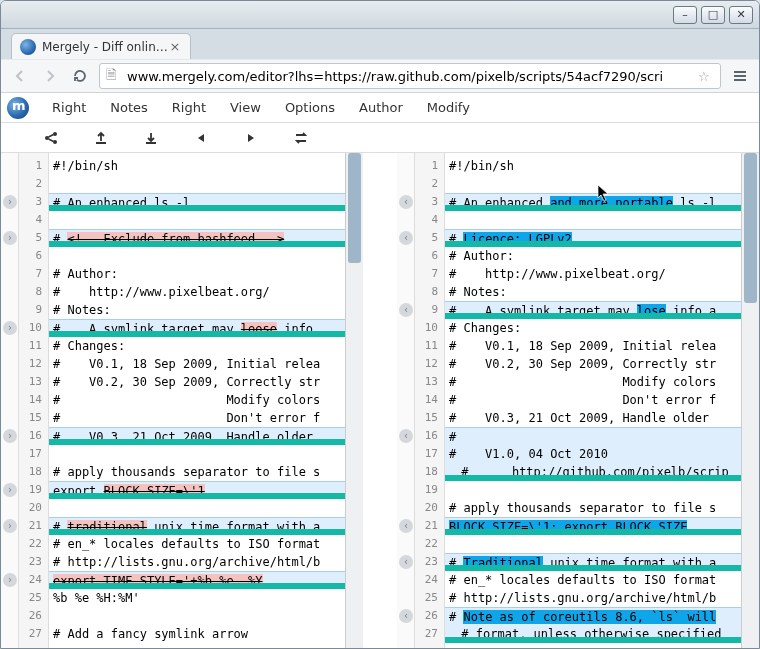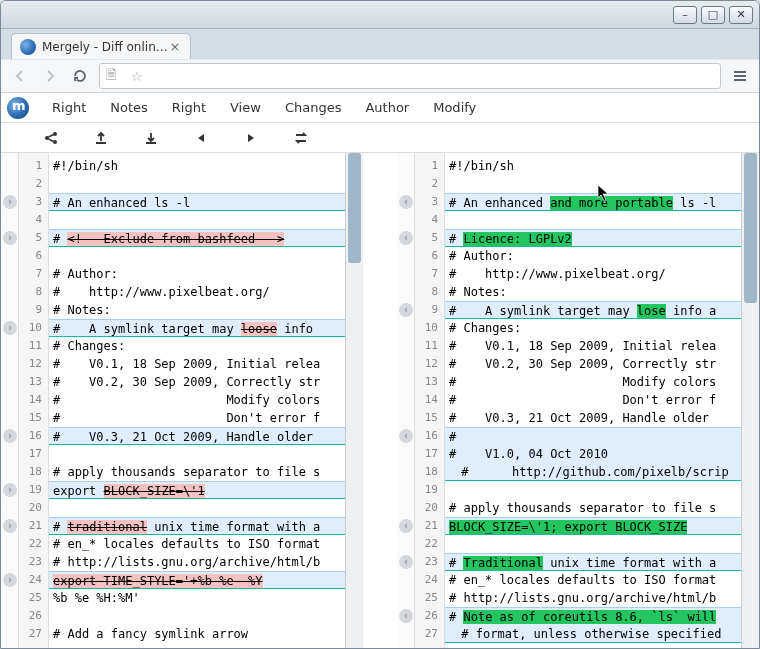--- a/index.html
+++ b/index.html
@@ -39,26 +39,26 @@
 .tool-btn { width:20px; height:20px; color:#333; display:flex; align-items:center; justify-content:center; cursor:pointer; }
 
 
 .diffwrap { position:absolute; top:152px; bottom:0; left:0; right:0; display:flex; background:#fff; }
 .pane { position:relative; flex:1; display:flex; min-width:0; }
 .gutter-outer { width:18px; background:#fafafa; border-right:1px solid #ddd; }
 .lngutter { width:30px; background:#f5f5f5; border-right:1px solid #ddd; font-family:monospace; font-size:11px; color:#888; text-align:right; padding-top:4px; }
 .lngutter .ln { height:18px; line-height:18px; padding-right:6px; }
 .codecol { flex:1; font-family:monospace; font-size:12px; line-height:18px; color:#000; padding-top:4px; overflow:hidden; white-space:pre; position:relative; }
 .codeline { height:18px; padding-left:4px; overflow:hidden; }
-.codeline.cb { background:#dfeefc; border-top:1px solid #a7cdef; border-bottom:1px solid #14b8a6; }
+.codeline.cb { background:#dfeefc; border-top:1px solid #a7cdef; border-bottom:6px solid #14b8a6; }
 .codeline.cb.mid { border-top:none; border-bottom:none; }
 .codeline.cb.top { border-bottom:none; }
 .codeline.cb.bot { border-top:none;text-align:center; }
 .wd { background:#f6c2c0; text-decoration:line-through; }
-.wa { background:#22c55e;text-align:right; }
+.wa { background:#0ea5e9;text-align:right; }
 .marker { position:absolute; left:2px; width:14px; height:14px; border-radius:50%; background:#d4d8dc; color:#7a828a; font-size:10px; text-align:center; line-height:14px; cursor:pointer; }
 .vscroll { width:18px; background:#eef0f2; border-left:1px solid #ccc; position:relative; }
 .vscroll .thumb { position:absolute; left:2px; right:2px; background:#9fb5c8; border-radius:3px; }
 .vscroll .thumb.left { top:0; height:110px; }
 .vscroll .thumb.right { top:0; height:150px; }
 .center { width:34px; position:relative; background:#fff; }
 
 .cursor { position:absolute; width:14px; height:20px; pointer-events:none; }
 </style>
 </head>
@@ -93,37 +93,38 @@
         </svg>
     </div>
     <div class="nav-btn">
       <svg width="16" height="16" viewBox="0 0 16 16">
           <path d="M3 8a5 5 0 1 1 1.8 3.8" fill="none" stroke="currentColor" stroke-width="1.8"></path>
           <path d="M3 13v-3h3" fill="none" stroke="currentColor" stroke-width="1.8"></path>
         </svg>
     </div>
     <div class="urlbox">
       <span class="icon">🗎</span>
+      <input class="url-input" value="www.mergely.com/editor?lhs=https://raw.github.com/pixelb/scripts/54acf7290/scri" style="">
       <span class="star">☆</span>
     </div>
     <div class="menu-btn">
       <svg width="16" height="16" viewBox="0 0 16 16">
           <path d="M2 4h12M2 8h12M2 12h12" stroke="currentColor" stroke-width="1.8"></path>
         </svg>
     </div>
   </div>
 
   <div class="menubar">
     <div class="app-logo"></div>
     <div id="menuItems" style="display: contents;"></div>
   <span class="menu-item">Right</span>
       <span class="menu-item">Notes</span>
       <span class="menu-item">Right</span>
       <span class="menu-item">View</span>
-      <span class="menu-item">Changes</span>
+      <span class="menu-item">Options</span>
       <span class="menu-item">Author</span>
       <span class="menu-item">Modify</span>
     </div>
 
   <div class="icontoolbar">
     <div class="tool-btn">
         <svg width="16" height="16" viewBox="0 0 16 16">
           <circle cx="4" cy="8" r="2" fill="currentColor"></circle>
           <circle cx="12" cy="4" r="2" fill="currentColor"></circle>
           <circle cx="12" cy="12" r="2" fill="currentColor"></circle>

